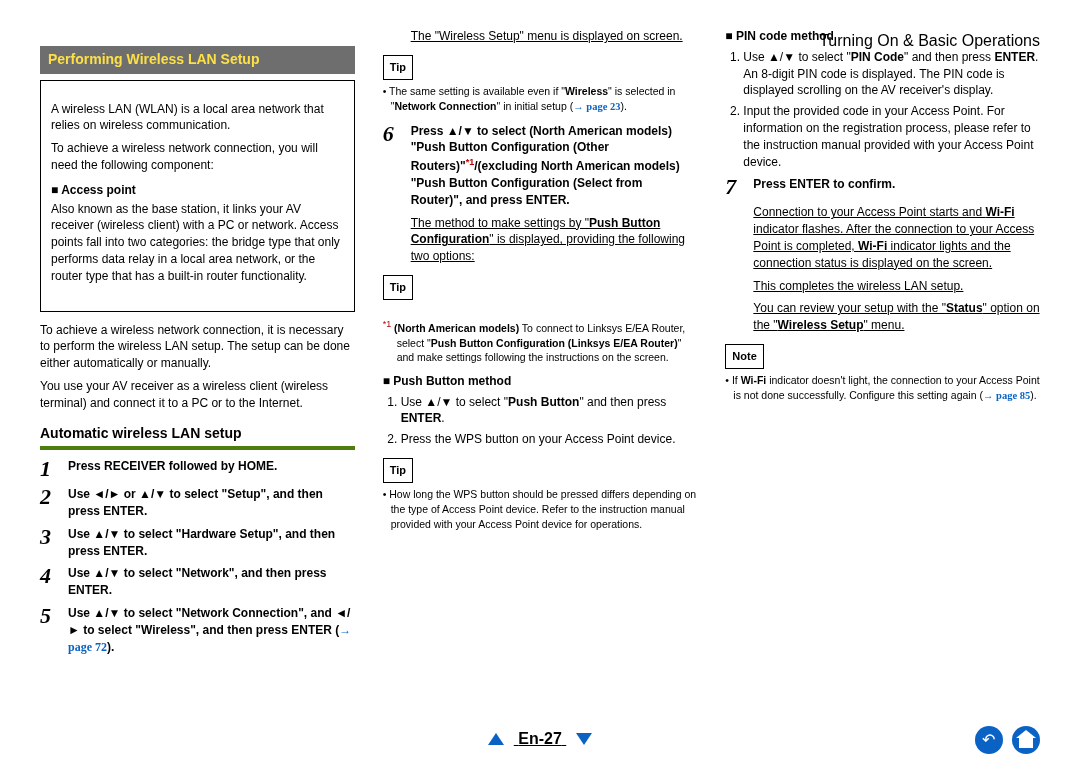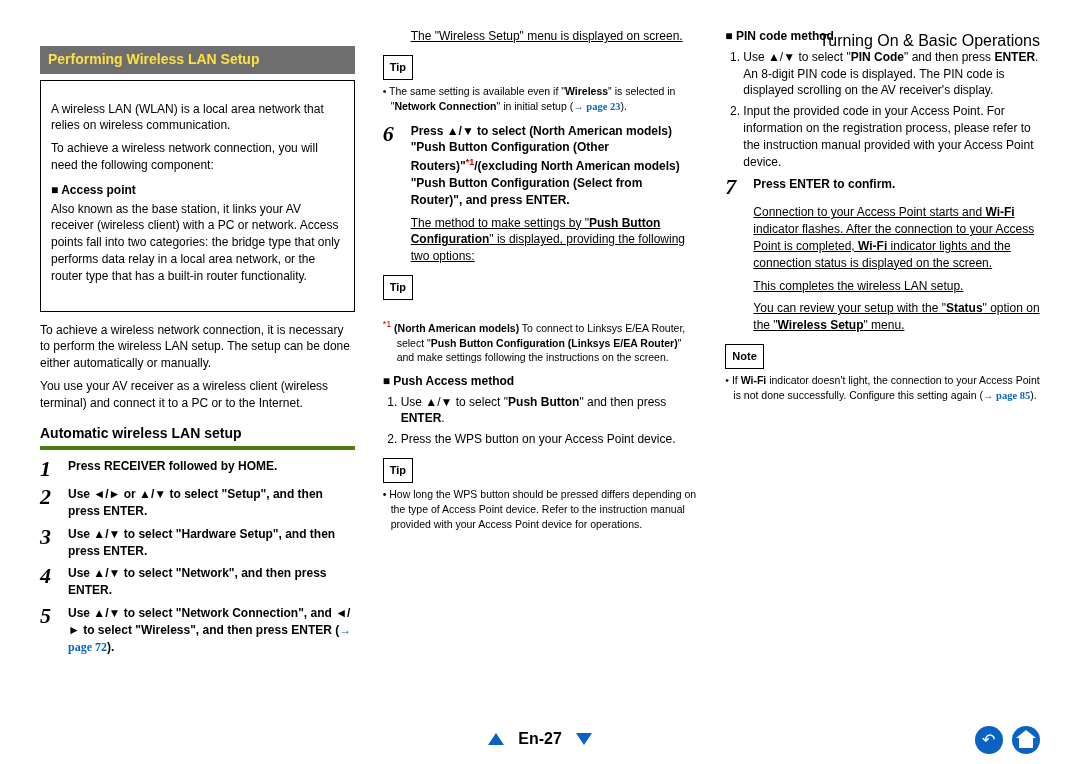--- a/index.html
+++ b/index.html
@@ -100,20 +100,21 @@
   .link { color: #0a63c4; font-weight: bold; font-family: Liberation Serif, serif; }
   .arrow-link::before { content: "→ "; }
   b { font-weight: bold; }
   .footer {
     position: absolute;
     bottom: 14px;
     left: 0; right: 0;
     text-align: center;
     font-weight: bold;
     font-size: 16px;
+    text-decoration: underline;
   }
   .footer .tri {
     display:inline-block; width:0; height:0;
     border-left: 8px solid transparent;
     border-right: 8px solid transparent;
     vertical-align: middle;
     margin: 0 10px;
   }
   .tri.up { border-bottom: 12px solid #0a63c4; }
   .tri.down { border-top: 12px solid #0a63c4; }
@@ -202,21 +203,21 @@
     <p class="step-extra">The method to make settings by "<b>Push Button Configuration</b>" is displayed, providing the following two options:</p>
 
     <div class="no-break">
       <span class="tip-label">Tip</span>
       <ul class="starnote">
         <li><span class="sup">*1</span> <b>(North American models)</b><span> To connect to Linksys E/EA Router, select "</span><b>Push Button Configuration (Linksys E/EA Router)</b><span>" and make settings following the instructions on the screen.</span></li>
       </ul>
     </div>
 
     <div class="no-break">
-      <div class="sq-heading">Push Access method</div>
+      <div class="sq-heading">Push Button method</div>
       <ol class="ol-method">
         <li><span>Use ▲/▼ to select "</span><b>Push Button</b><span>" and then press </span><b>ENTER</b><span>.</span></li>
         <li>Press the WPS button on your Access Point device.</li>
       </ol>
     </div>
 
     <div class="no-break">
       <span class="tip-label">Tip</span>
       <ul class="tip-list">
         <li>How long the WPS button should be pressed differs depending on the type of Access Point device. Refer to the instruction manual provided with your Access Point device for operations.</li>

